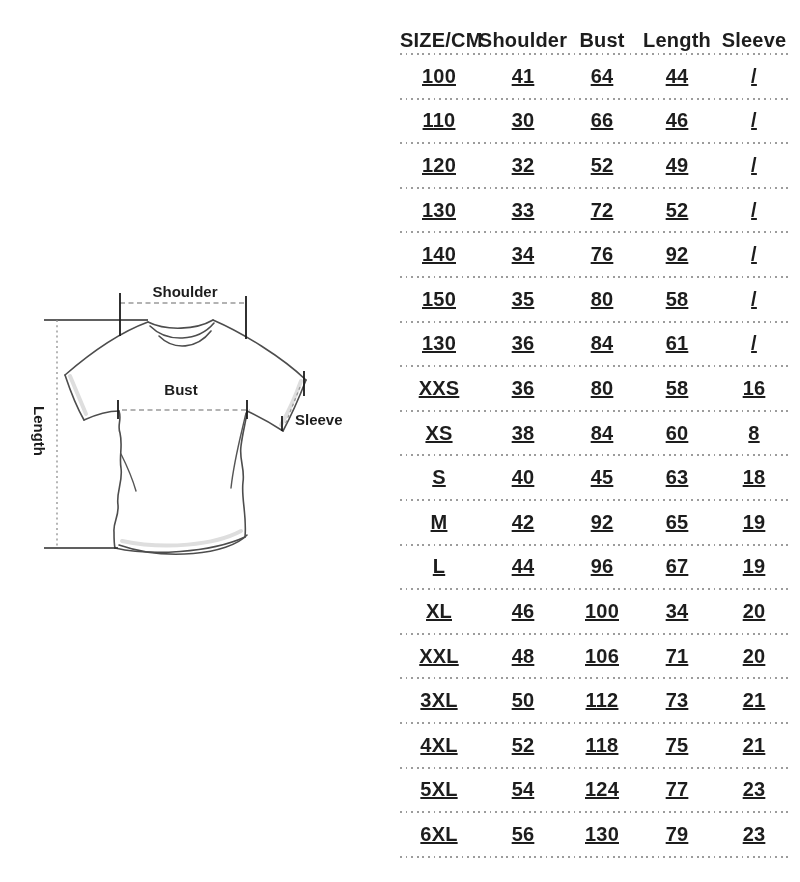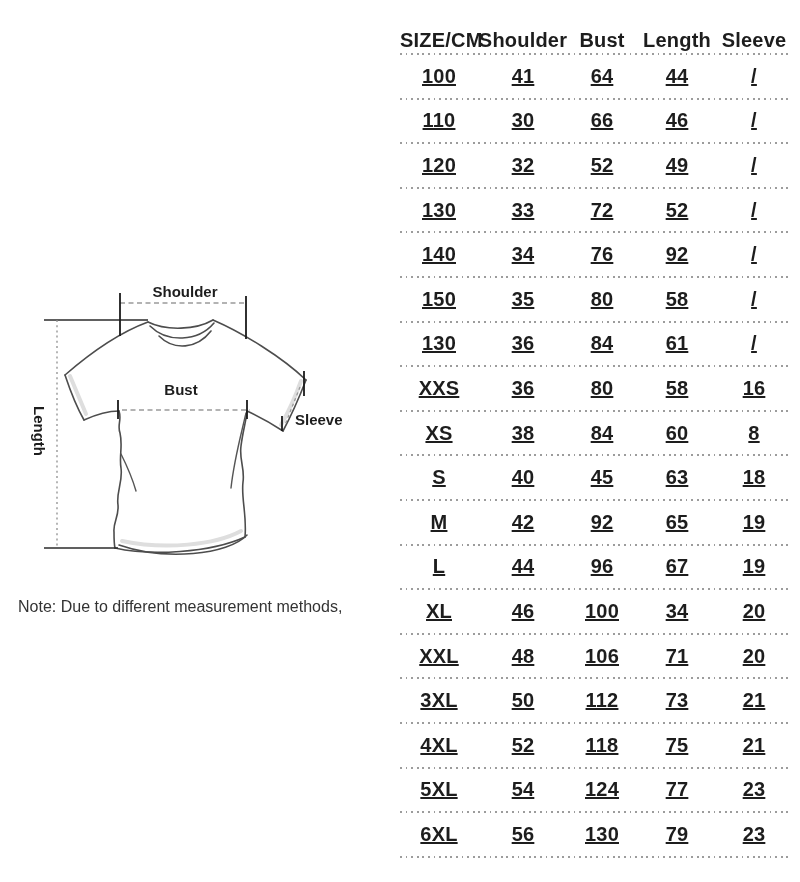--- a/index.html
+++ b/index.html
@@ -120,21 +120,20 @@
     </g>
   </svg>
 
   <div class="dlabel shoulder">Shoulder</div>
   <div class="dlabel bust">Bust</div>
   <div class="dlabel sleeve">Sleeve</div>
   <div class="dlabel length">Length</div>
 </div>
 
 <div class="note">
-  <div>Note: Due to different measurement methods,</div>
 </div>
 
 <div class="size-table">
   <div class="thead">
     <div class="cell">SIZE/CM</div>
     <div class="cell">Shoulder</div>
     <div class="cell">Bust</div>
     <div class="cell">Length</div>
     <div class="cell">Sleeve</div>
   </div>

